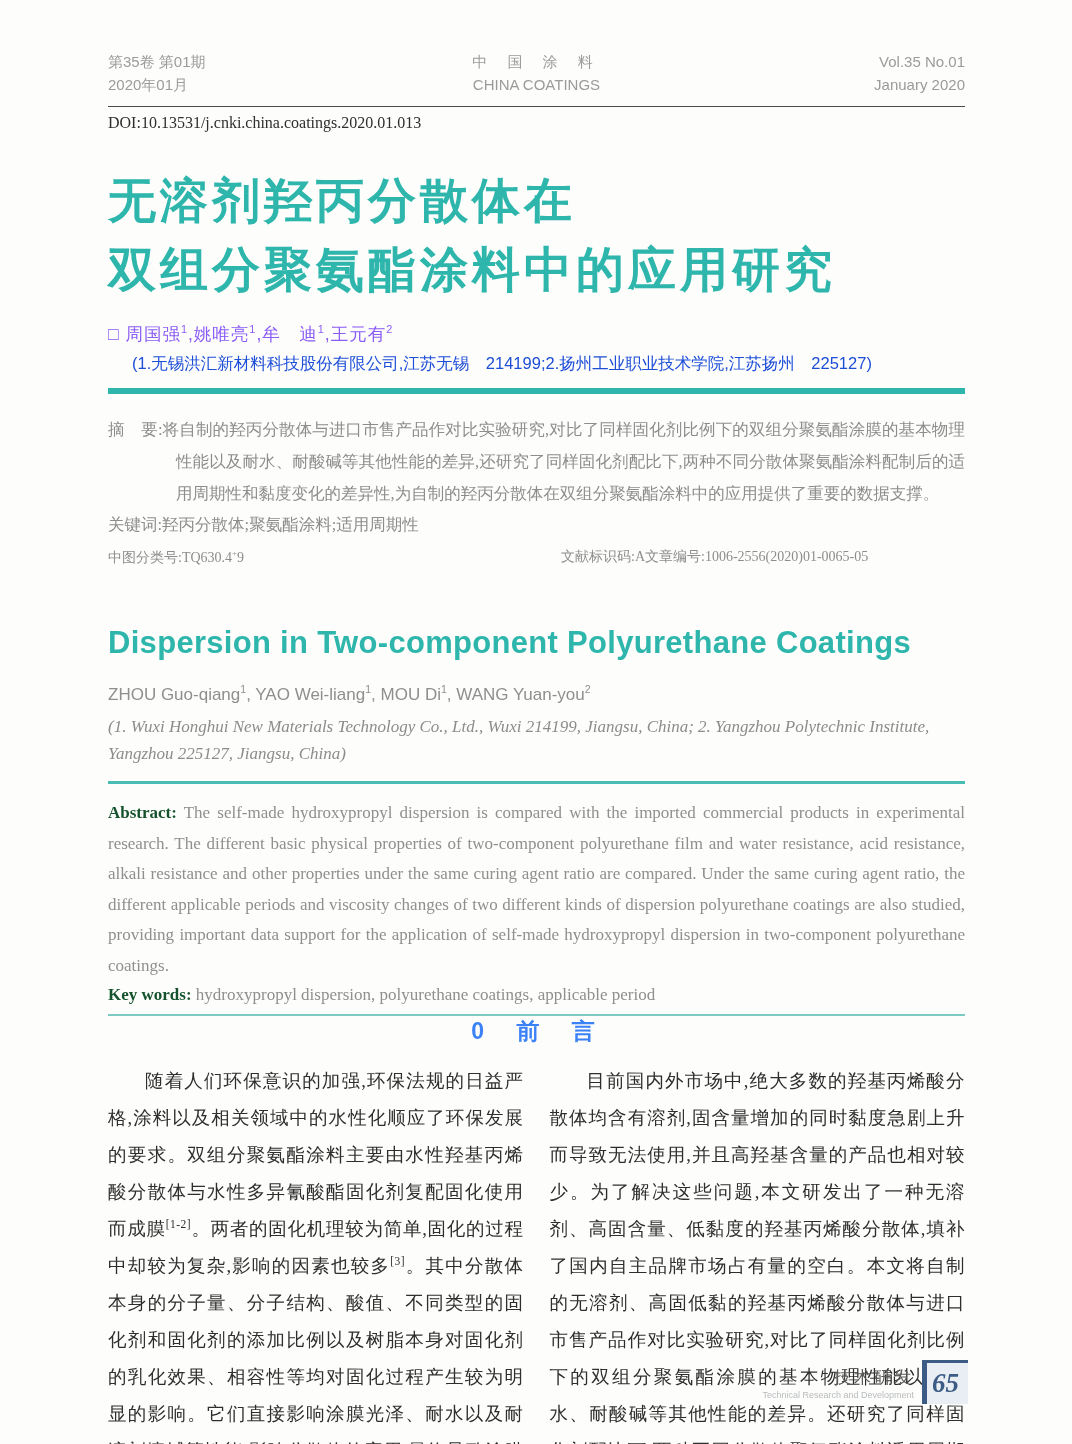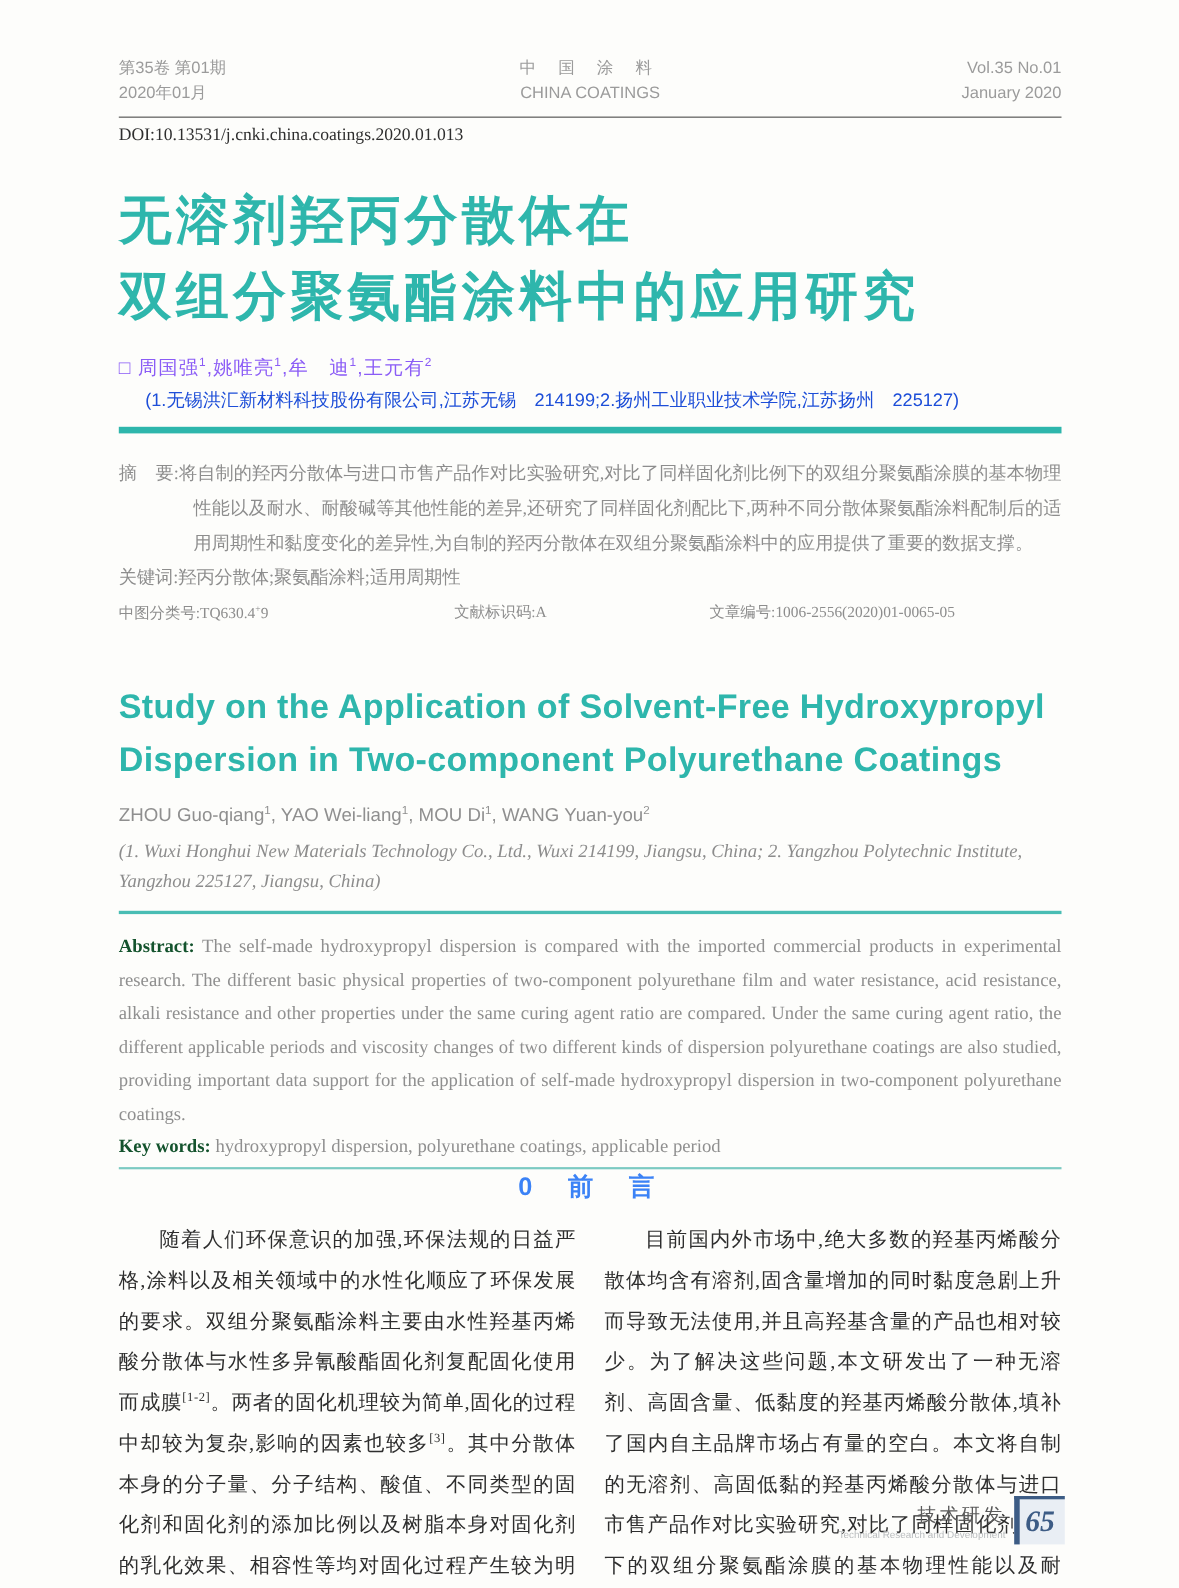--- a/index.html
+++ b/index.html
@@ -43,21 +43,21 @@
 
   
   .abstract-cn {
     margin-top:20px; color:#8d8d8d; font-size:16.5px; line-height:1.95;
     text-align:justify;
     font-family:"Liberation Serif","DejaVu Serif",serif;
   }
   .hang { padding-left:68px; text-indent:-68px; }
   .keywords-cn { margin-top:4px; color:#8d8d8d; font-size:16.5px; font-family:"Liberation Serif","DejaVu Serif",serif; }
   .clc-row { display:flex; margin-top:12px; color:#8d8d8d; font-size:14px; font-family:"Liberation Serif","DejaVu Serif",serif; }
-  .clc-row .c1 { width:305px; } .clc-row .c2 { width:232px; }
+  .clc-row .c1 { width:305px; } .clc-row .c2 { width:232px;text-align:right; }
 
   
   .title-en {
     margin-top:52px; color:#2eb6ac;
     font-size:31px; font-weight:800; line-height:1.55; letter-spacing:0.3px;
   }
   .authors-en { margin-top:16px; color:#8f8f8f; font-size:17px; }
   .affil-en {
     margin-top:8px; color:#8c8c8c; font-size:17px; line-height:1.6;
     font-style:italic; font-family:"Liberation Serif","DejaVu Serif",serif;
@@ -138,21 +138,20 @@
     <div class="keywords-cn">
       <span>关键词:</span><span>羟丙分散体;聚氨酯涂料;适用周期性</span>
     </div>
     <div class="clc-row">
       <span class="c1">中图分类号:TQ630.4<sup>+</sup>9</span>
       <span class="c2">文献标识码:A</span>
       <span>文章编号:1006-2556(2020)01-0065-05</span>
     </div>
 
     <h2 class="title-en">
-      <div>Study on the Application of Solvent-Free Hydroxypropyl</div>
       <div>Dispersion in Two-component Polyurethane Coatings</div>
     </h2>
     <div class="authors-en">ZHOU Guo-qiang<sup>1</sup>, YAO Wei-liang<sup>1</sup>, MOU Di<sup>1</sup>, WANG Yuan-you<sup>2</sup></div>
     <div class="affil-en">(1. Wuxi Honghui New Materials Technology Co., Ltd., Wuxi 214199, Jiangsu, China; 2. Yangzhou Polytechnic Institute, Yangzhou 225127, Jiangsu, China)</div>
 
     <div class="rule-teal-mid"></div>
 
     <div class="abstract-en">
       <b>Abstract:</b><span> The self-made hydroxypropyl dispersion is compared with the imported commercial products in experimental research. The different basic physical properties of two-component polyurethane film and water resistance, acid resistance, alkali resistance and other properties under the same curing agent ratio are compared. Under the same curing agent ratio, the different applicable periods and viscosity changes of two different kinds of dispersion polyurethane coatings are also studied, providing important data support for the application of self-made hydroxypropyl dispersion in two-component polyurethane coatings.</span>
     </div>

